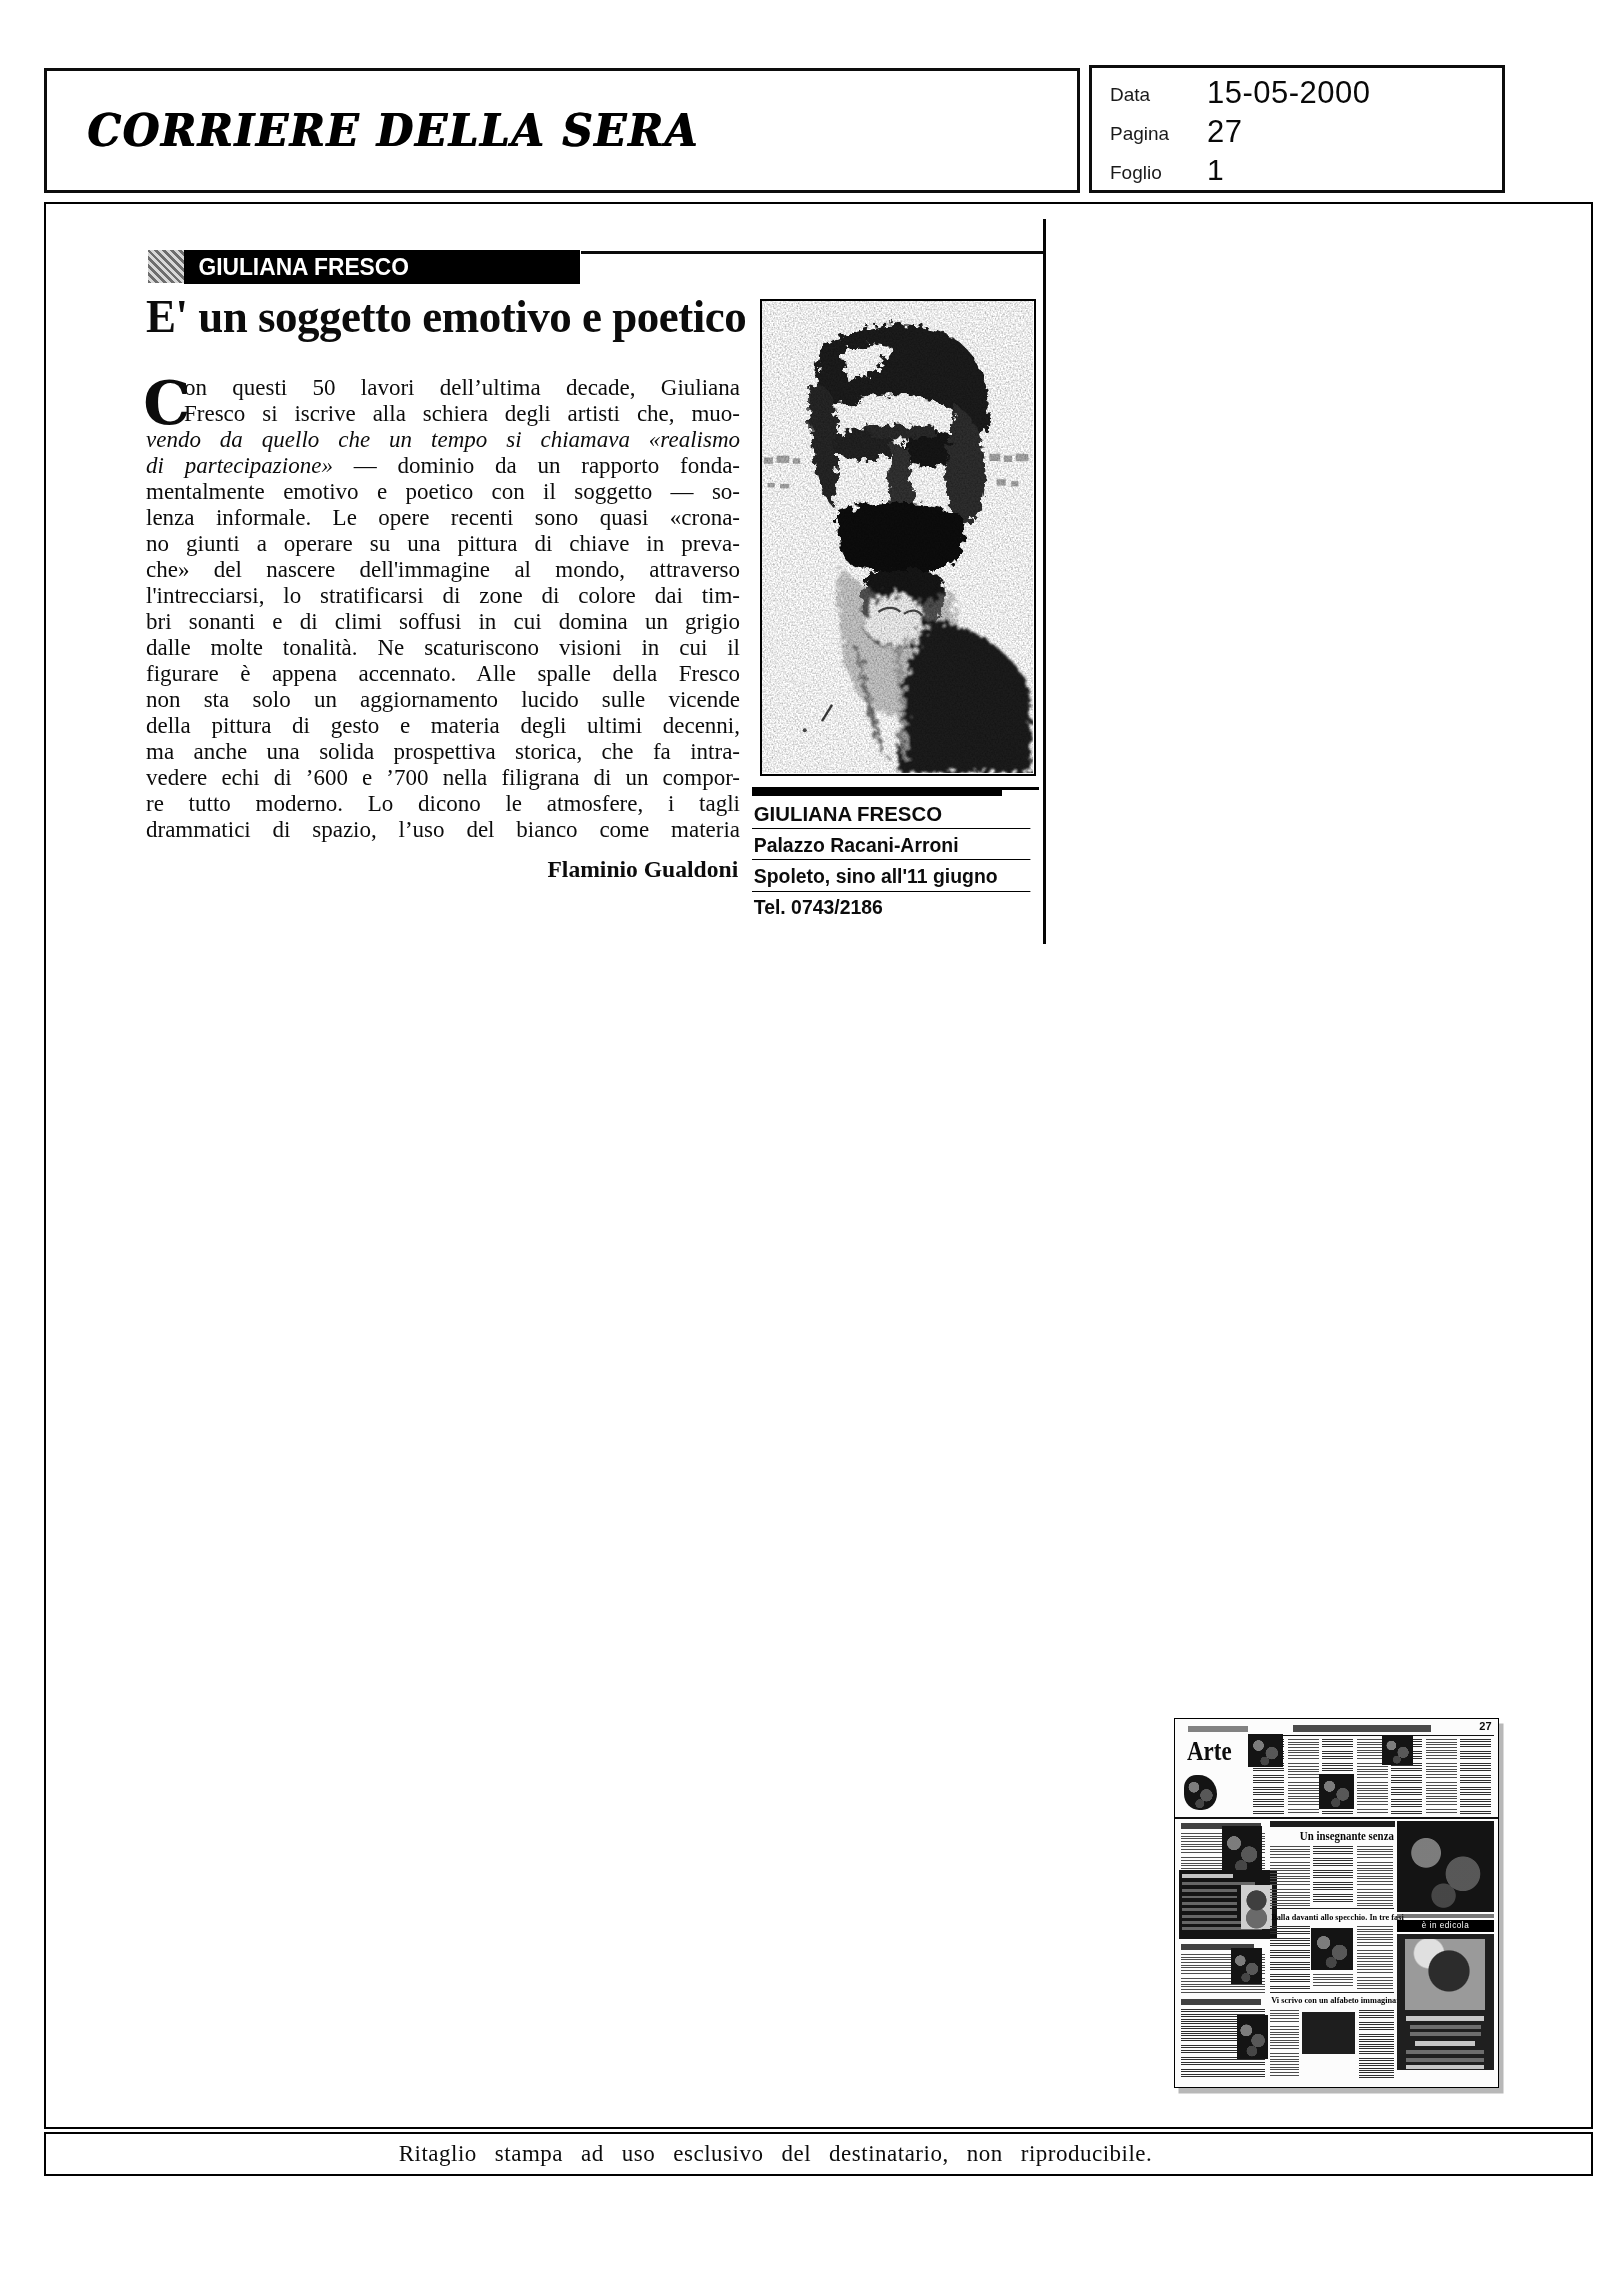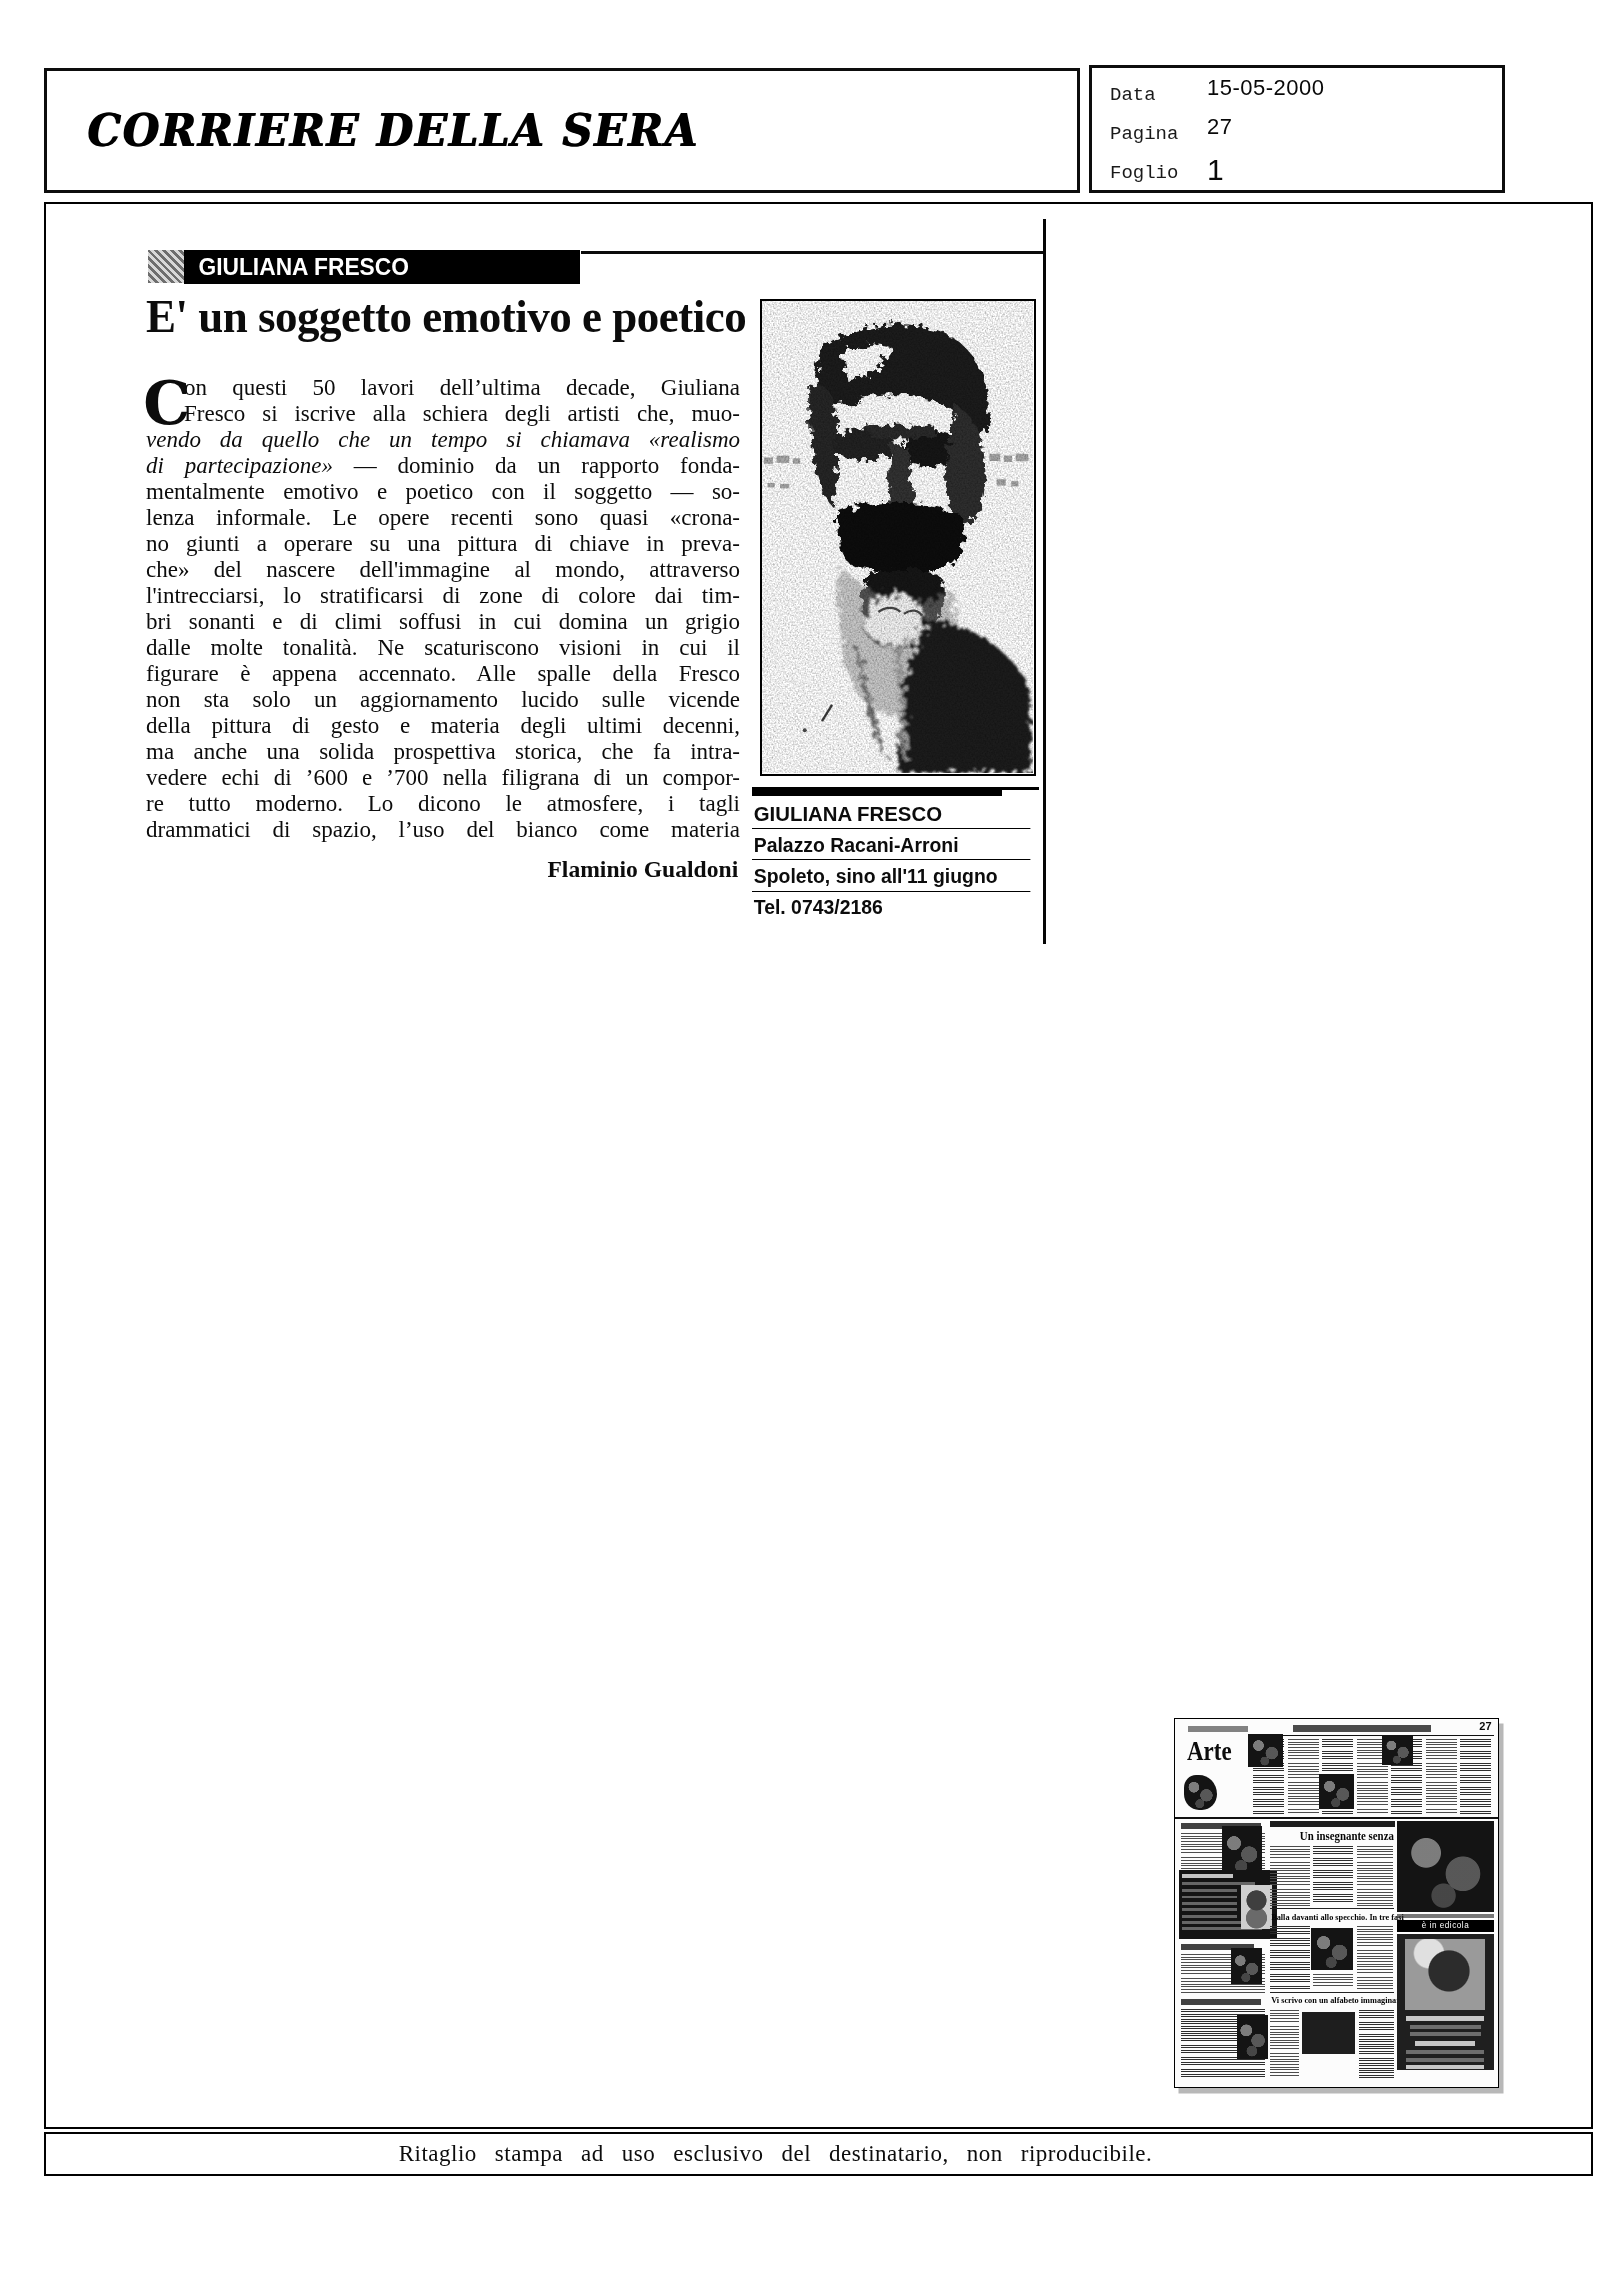--- a/index.html
+++ b/index.html
@@ -7,22 +7,22 @@
         font-family:"Liberation Serif",serif;color:#0c0c0c;}
   .abs{position:absolute;}
 
   
   .mast-box{left:44px;top:68px;width:1036px;height:125px;border:3.6px solid #0d0d0d;box-sizing:border-box;}
   .mast-title{left:40px;top:33px;font-family:"DejaVu Serif",serif;font-style:italic;font-weight:bold;
       font-size:42px;letter-spacing:1.8px;color:#000;text-shadow:1.2px 0 0 #000;white-space:nowrap;
       transform:scaleY(1.08);transform-origin:left top;}
   .meta-box{left:1089px;top:65px;width:416px;height:128px;border:3.6px solid #0d0d0d;box-sizing:border-box;
       font-family:"Liberation Sans",sans-serif;}
-  .meta-label{font-size:19px;color:#1a1a1a;font-family:Liberation Mono, monospace;}
-  .meta-value{font-size:22px;color:#090909;letter-spacing:0.5px;}
+  .meta-label{font-size:19px;color:#1a1a1a;}
+  .meta-value{font-size:31px;color:#090909;letter-spacing:0.5px;}
 
   
   .main-box{left:44px;top:202px;width:1549px;height:1927px;border:2.7px solid #000;box-sizing:border-box;}
 
   .hatch{left:102px;top:46px;width:36px;height:33px;
       background:repeating-linear-gradient(45deg,#6e6e6e 0 2.7px,#d8d8d8 2.7px 5.5px);}
   .kicker-bar{left:138px;top:46px;width:396px;height:34px;background:#000;display:flex;align-items:center;}
   .kicker-text{color:#fff;font-family:"Liberation Sans",sans-serif;font-weight:bold;font-size:24.5px;
       padding-left:15.5px;transform:scaleX(.93);transform-origin:left center;white-space:nowrap;}
   .kicker-line{left:535px;top:47px;width:463px;height:2.7px;background:#0a0a0a;}

